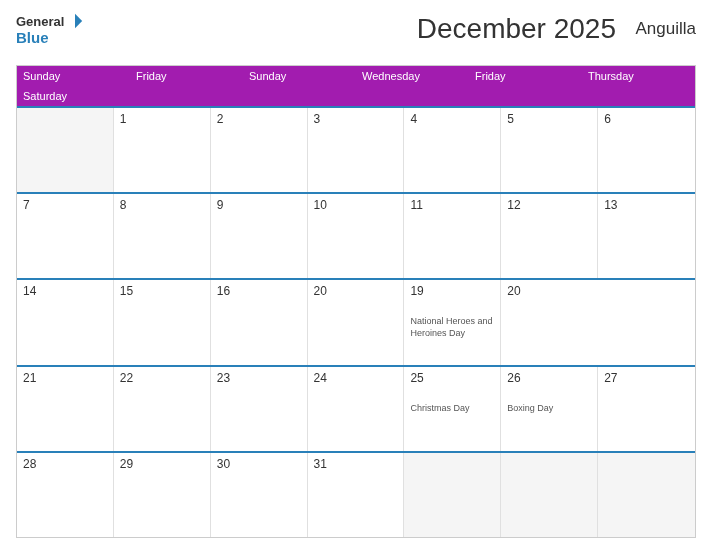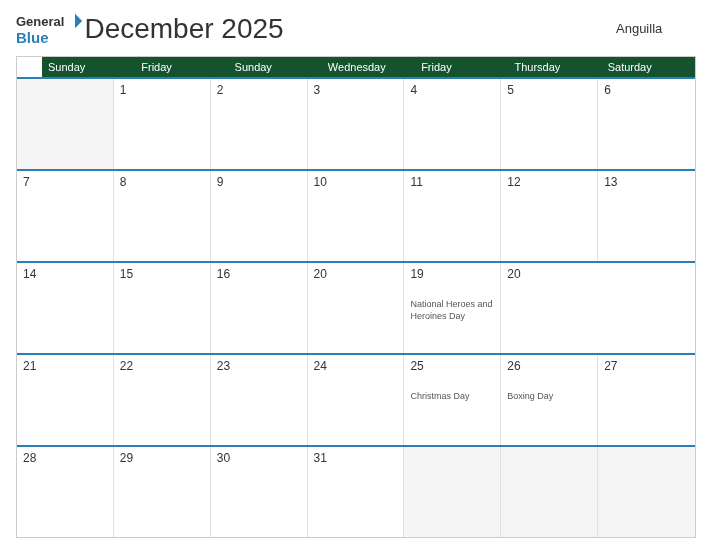--- a/index.html
+++ b/index.html
@@ -14,21 +14,21 @@
       width: 712px;
       height: 550px;
       padding: 12px 16px 12px 16px;
       display: flex;
       flex-direction: column;
     }
     .header {
       display: flex;
       align-items: center;
       justify-content: space-between;
-      margin-bottom: 11px;
+      margin-bottom: 20px;
     }
     .logo {
       display: flex;
       flex-direction: column;
       align-items: flex-start;
     }
     .logo-general {
       font-size: 13px;
       font-weight: bold;
       color: #333;
@@ -46,40 +46,39 @@
       margin-left: 2px;
     }
     .logo-row {
       display: flex;
       align-items: center;
     }
     .title {
       font-size: 28px;
       font-weight: normal;
       color: #333;
-      text-align: left;
+      text-align: right;
       flex: 1;
     }
     .country {
-      font-size: 13px;
-      color: #333;
-      text-align: left;
+      font-size: 17px;
+      color: #333;
+      text-align: right;
       min-width: 80px;
     }
     .calendar {
       flex: 1;
       border: 1px solid #ccc;
       display: flex;
       flex-direction: column;
     }
     .cal-header {
       display: grid;
-      grid-template-columns: repeat(7, 1fr);
-      background: #14532d;
-      margin-left: 25px;
+      grid-template-columns: repeat(6, 1fr);
+      background: #a21caf;
     }
     .cal-header-cell {
       color: #fff;
       font-size: 11px;
       padding: 4px 6px;
       text-align: left;
       font-weight: normal;
     }
     .cal-body {
       flex: 1;

